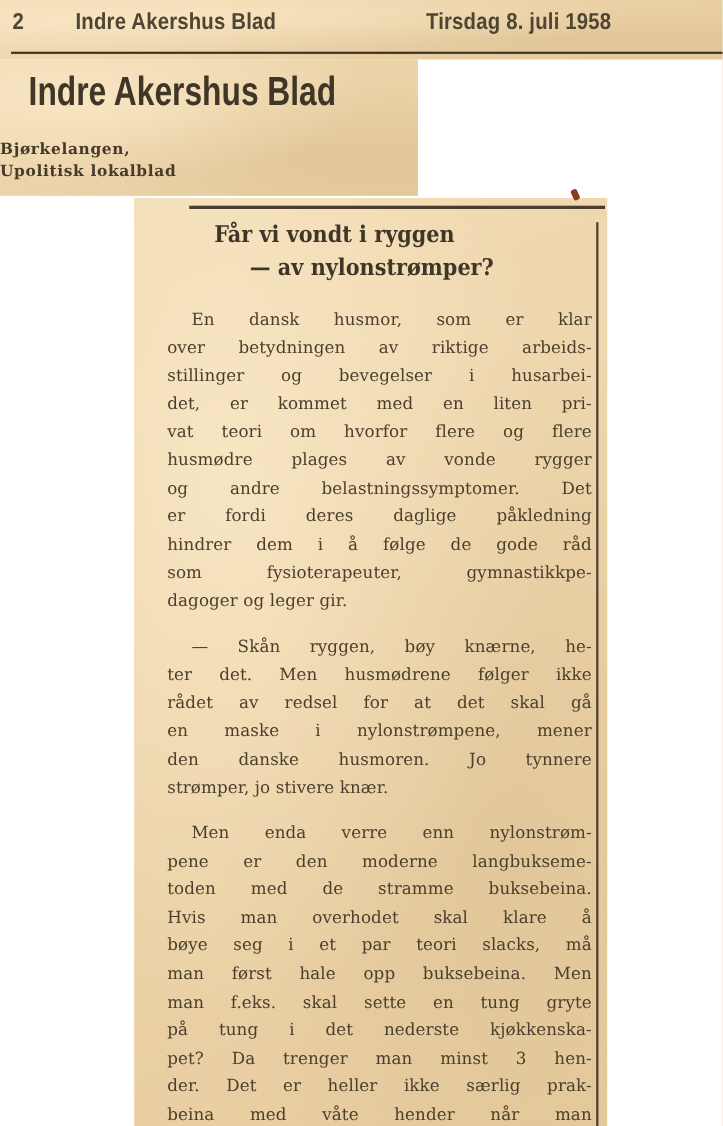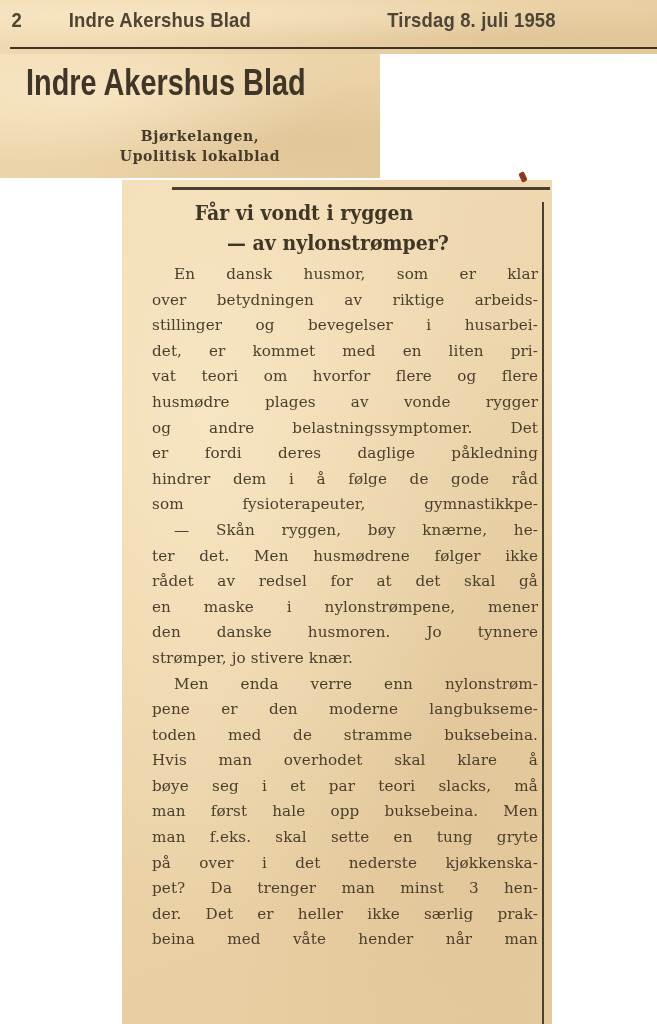--- a/index.html
+++ b/index.html
@@ -34,21 +34,21 @@
   }
   
   #masthead { left: 0; top: 54px; width: 380px; height: 124px; }
   #masthead .title {
     position: absolute; left: 26px; top: 8px; width: 420px;
     font-family: "Liberation Sans", sans-serif; font-weight: bold;
     font-size: 37px; color: #3f3628; white-space: nowrap;
     transform: scaleX(0.78); transform-origin: left center;
   }
   #masthead .sub {
-    position: absolute; left: 0; width: 400px; text-align: center;
+    position: absolute; left: 0; width: 400px; 
     font-family: "DejaVu Serif", serif; font-weight: bold; font-size: 14px;
     color: #463b2a; letter-spacing: 0.6px;
   }
   #masthead .sub1 { top: 74px; }
   #masthead .sub2 { top: 94px; }
   
   #article { left: 122px; top: 180px; width: 430px; height: 844px; }
   #article .top-rule {
     position: absolute; left: 50px; right: 2px; top: 7px; height: 3px; background: #4a3f2c;
   }
@@ -66,21 +66,21 @@
   #article .body {
     position: absolute; left: 30px; top: 82px; width: 386px;
   }
   #article .line {
     height: 25.6px; line-height: 25.6px;
     font-family: "DejaVu Serif", serif; font-size: 15.2px; color: #4a3f2c;
     white-space: nowrap; text-align: justify; text-align-last: justify;
     letter-spacing: 0.1px;
   }
   #article .line.last { text-align-last: left; }
-  #article .line.indent { padding-left: 22px; }
+  #article .line.indent { padding-left: 22px; margin-top: 16px; }
   .torn-mark {
     position: absolute; left: 520px; top: 172px; width: 6px; height: 10px;
     background: #8a3a22; transform: rotate(-25deg); border-radius: 2px;
   }
 </style>
 </head>
 <body>
 
 <div class="paper" id="header-strip">
   <div class="row">
@@ -106,34 +106,35 @@
     <div class="line indent">En dansk husmor, som er klar</div>
     <div class="line">over betydningen av riktige arbeids-</div>
     <div class="line">stillinger og bevegelser i husarbei-</div>
     <div class="line">det, er kommet med en liten pri-</div>
     <div class="line">vat teori om hvorfor flere og flere</div>
     <div class="line">husmødre plages av vonde rygger</div>
     <div class="line">og andre belastningssymptomer. Det</div>
     <div class="line">er fordi deres daglige påkledning</div>
     <div class="line">hindrer dem i å følge de gode råd</div>
     <div class="line">som fysioterapeuter, gymnastikkpe-</div>
+    <div class="line last">dagoger og leger gir.</div>
     <div class="line indent">— Skån ryggen, bøy knærne, he-</div>
     <div class="line">ter det. Men husmødrene følger ikke</div>
     <div class="line">rådet av redsel for at det skal gå</div>
     <div class="line">en maske i nylonstrømpene, mener</div>
     <div class="line">den danske husmoren. Jo tynnere</div>
     <div class="line last">strømper, jo stivere knær.</div>
     <div class="line indent">Men enda verre enn nylonstrøm-</div>
     <div class="line">pene er den moderne langbukseme-</div>
     <div class="line">toden med de stramme buksebeina.</div>
     <div class="line">Hvis man overhodet skal klare å</div>
     <div class="line">bøye seg i et par teori slacks, må</div>
     <div class="line">man først hale opp buksebeina. Men</div>
     <div class="line">man f.eks. skal sette en tung gryte</div>
-    <div class="line">på over i det nederste kjøkkenska-</div>
+    <div class="line">på tung i det nederste kjøkkenska-</div>
     <div class="line">pet? Da trenger man minst 3 hen-</div>
     <div class="line">der. Det er heller ikke særlig prak-</div>
     <div class="line">beina med våte hender når man</div>
 
   </div>
 </div>
 
 <div class="torn-mark"></div>
 
 </body></html>

